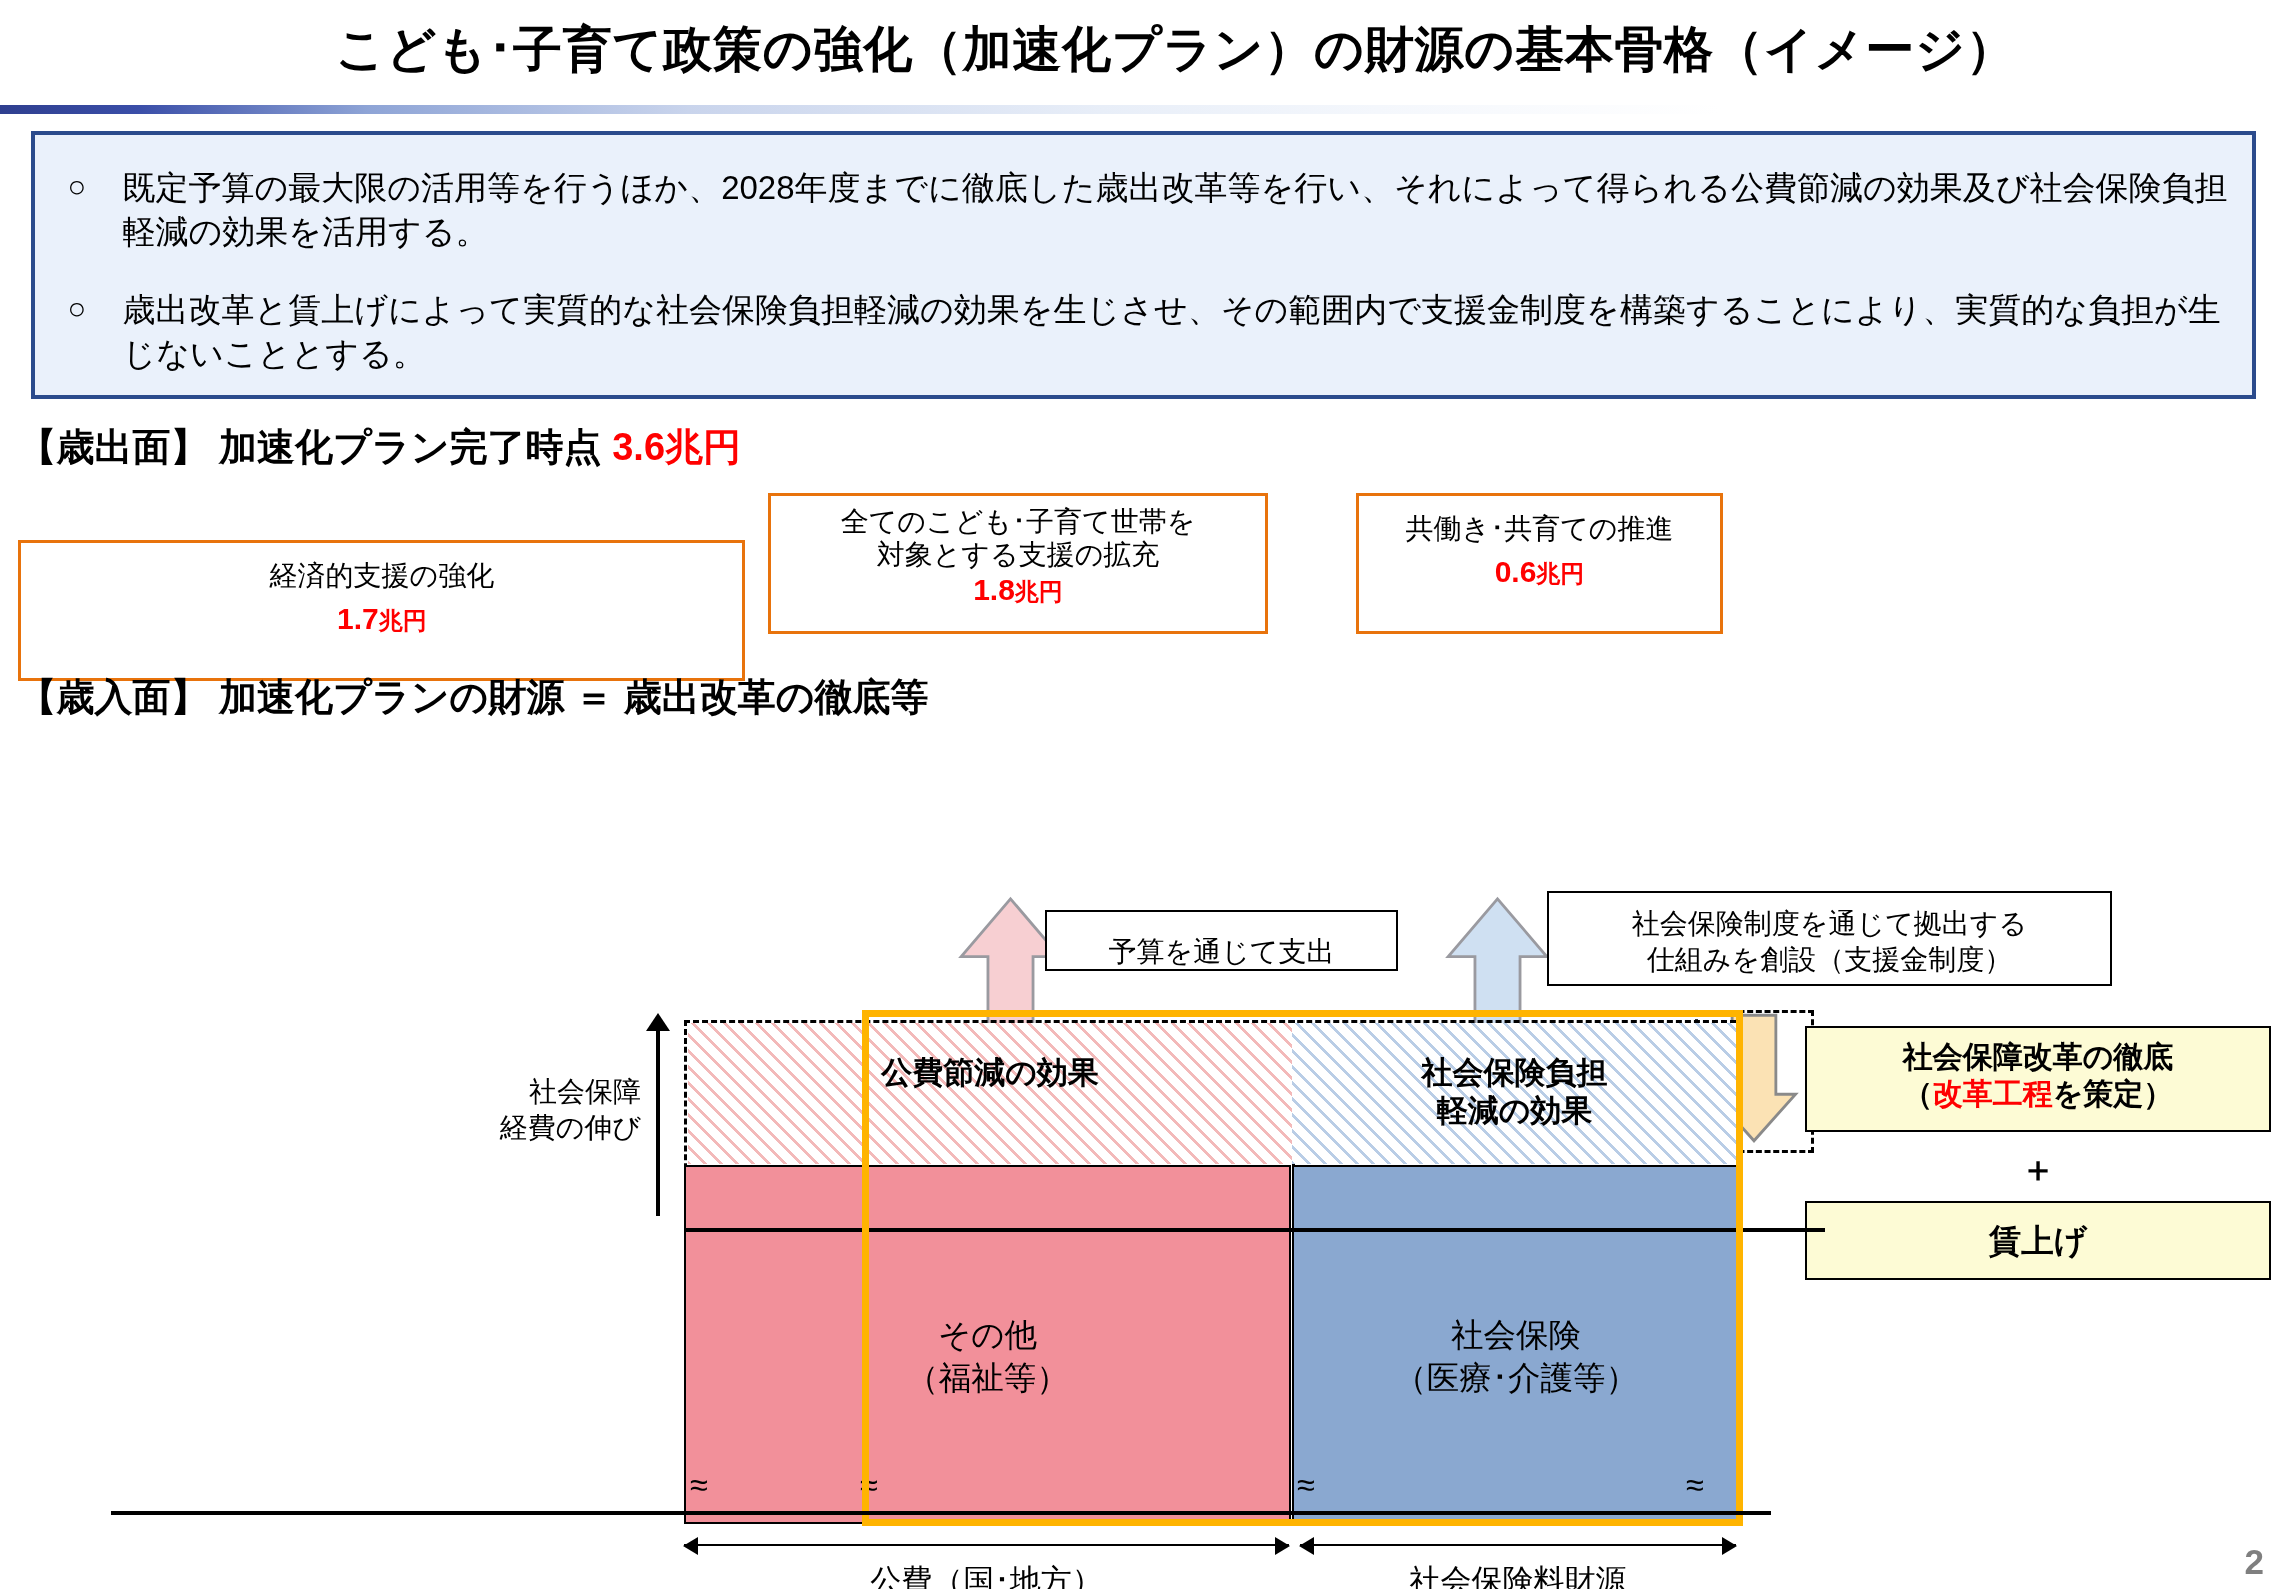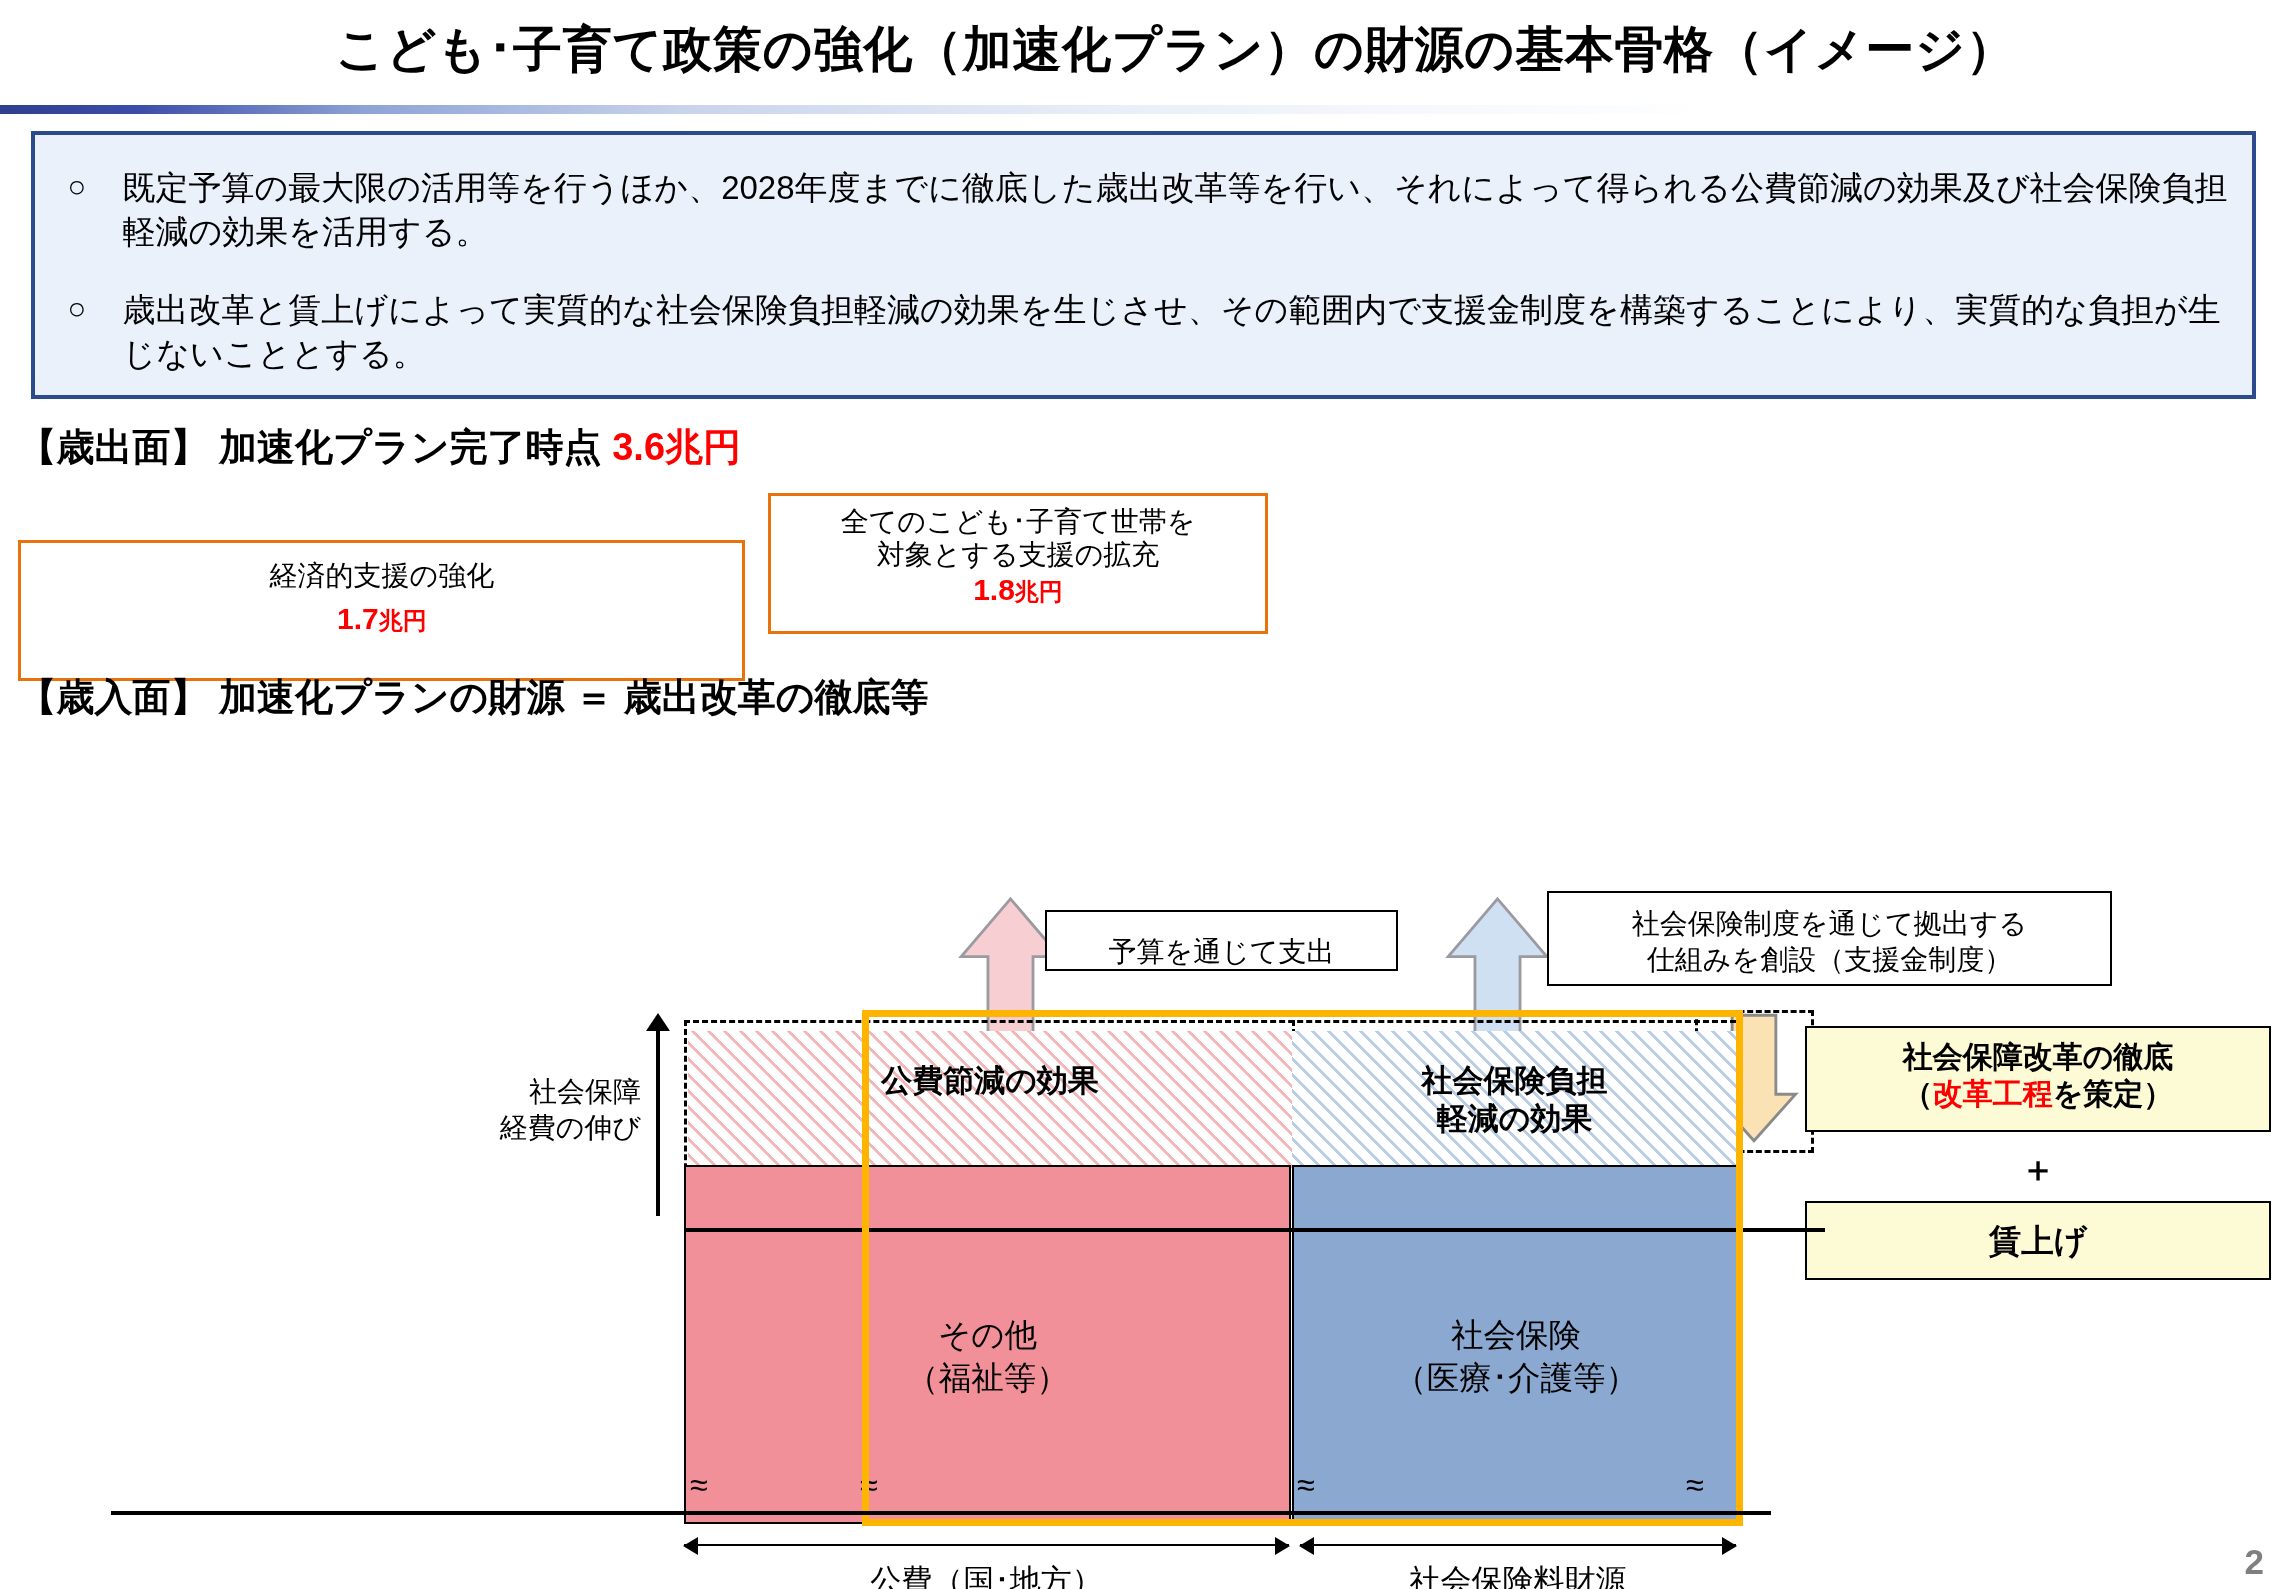--- a/index.html
+++ b/index.html
@@ -254,21 +254,20 @@
     height: 220px;
     border-left: 3.5px dashed #000000;
   }
 
   
   .band {
     position: absolute;
     top: 12.7px;
     height: 141px;
     box-sizing: border-box;
-    margin-top: 8px;
   }
   .band.public {
     left: 676px; width: 604px;
     background: repeating-linear-gradient(45deg, #f3b9b9 0 2.8px, #ffffff 2.8px 11.3px);
   }
   .band.insur {
     left: 1280px; width: 445px;
     background: repeating-linear-gradient(45deg, #b9cde6 0 2.8px, #ffffff 2.8px 11.3px);
   }
   .band-label {
@@ -430,20 +429,24 @@
   </div>
 
   <div class="exp-box b1">
     <span class="lbl">経済的支援の強化</span>
     <span class="val"><span>1.7</span><span class="unit">兆円</span></span>
   </div>
   <div class="exp-box b2">
     <span class="lbl two-line">全てのこども･子育て世帯を</span>
     <span class="lbl" style="margin-top:0">対象とする支援の拡充</span>
     <span class="val" style="margin-top:1.4px"><span>1.8</span><span class="unit">兆円</span></span>
+  </div>
+  <div class="exp-box b3">
+    <span class="lbl">共働き･共育ての推進</span>
+    <span class="val"><span>0.6</span><span class="unit">兆円</span></span>
   </div>
 
   <div class="sec-head revenue">【歳入面】 加速化プランの財源 ＝ 歳出改革の徹底等</div>
 
 
   <svg width="113" height="162" style="position:absolute; top:896px; left:954px;" viewBox="0 0 160 230">
     <polygon points="80,4 150,86 112,86 112,226 48,226 48,86 10,86" fill="#f7cfd2" stroke="#9a9aa0" stroke-width="4"></polygon>
   </svg>
   <svg width="113" height="162" style="position:absolute; top:896px; left:1441px;" viewBox="0 0 160 230">
     <polygon points="80,4 150,86 112,86 112,226 48,226 48,86 10,86" fill="#cfe0f2" stroke="#9a9aa0" stroke-width="4"></polygon>

